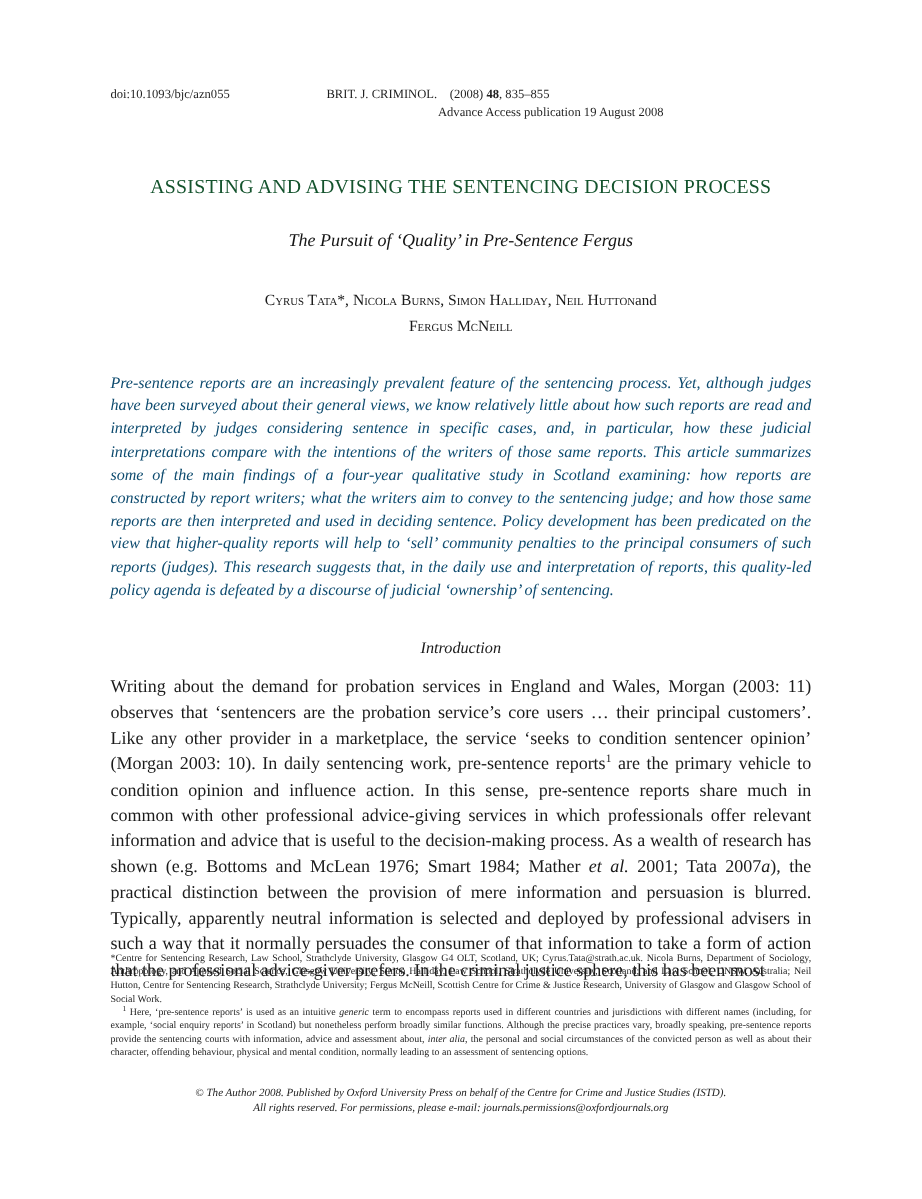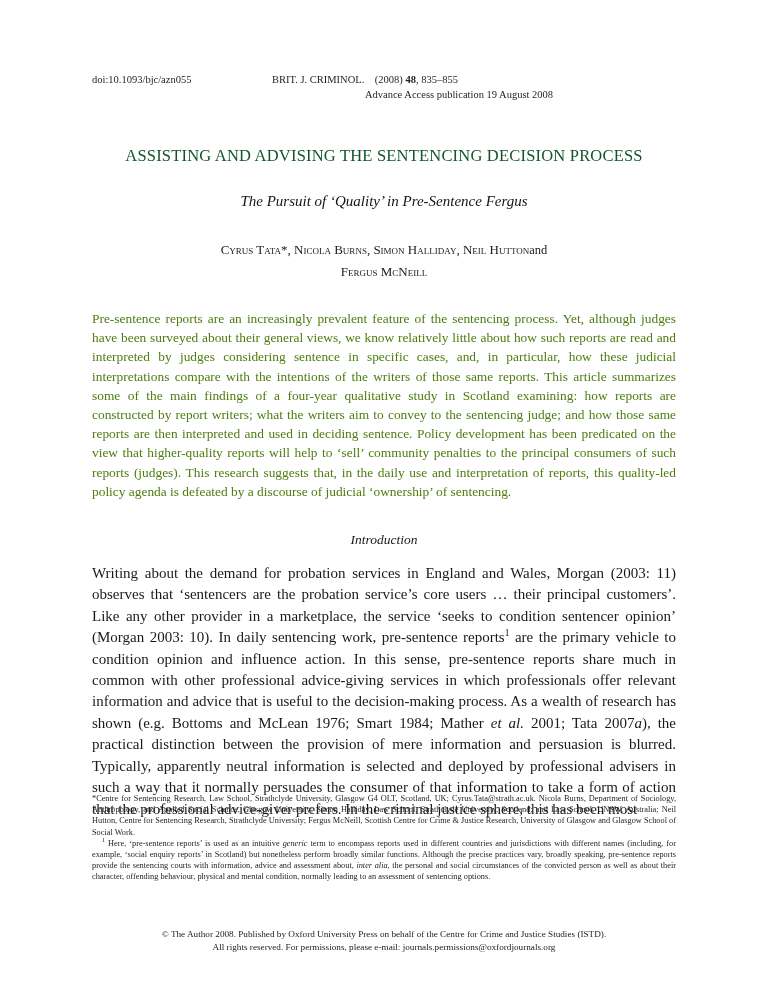--- a/index.html
+++ b/index.html
@@ -84,25 +84,26 @@
     color: #1a1a1a;
   }
   .authors .plain {
     font-variant: normal;
     font-size: 12.5px;
   }
 
   
   .abstract {
     margin-top: 27px;
+    font-style: italic;
     font-size: 13.4px;
     line-height: 19.2px;
     text-align: justify;
     text-justify: inter-word;
-    color: #4d7c0f;
+    color: #0c4a6e;
   }
 
   
   .section-heading {
     margin-top: 30px;
     text-align: center;
     font-style: italic;
     font-size: 13.5px;
     line-height: 18px;
     font-weight: normal;
@@ -155,26 +156,27 @@
     left: 0;
     top: 921px;
     width: 584px;
     text-align: center;
     font-size: 12.5px;
     color: #1a1a1a;
   }
   .copyright {
     position: absolute;
     left: -24px;
-    top: 928px;
+    top: 904px;
     width: 632px;
     text-align: center;
     font-size: 9.2px;
     line-height: 13px;
     color: #222222;
+    font-style: italic;
   }
 </style>
 </head>
 <body>
 
 <div class="page">
 
   <div class="header">
     <div class="header-row1">
       <span class="doi">doi:10.1093/bjc/azn055</span>

